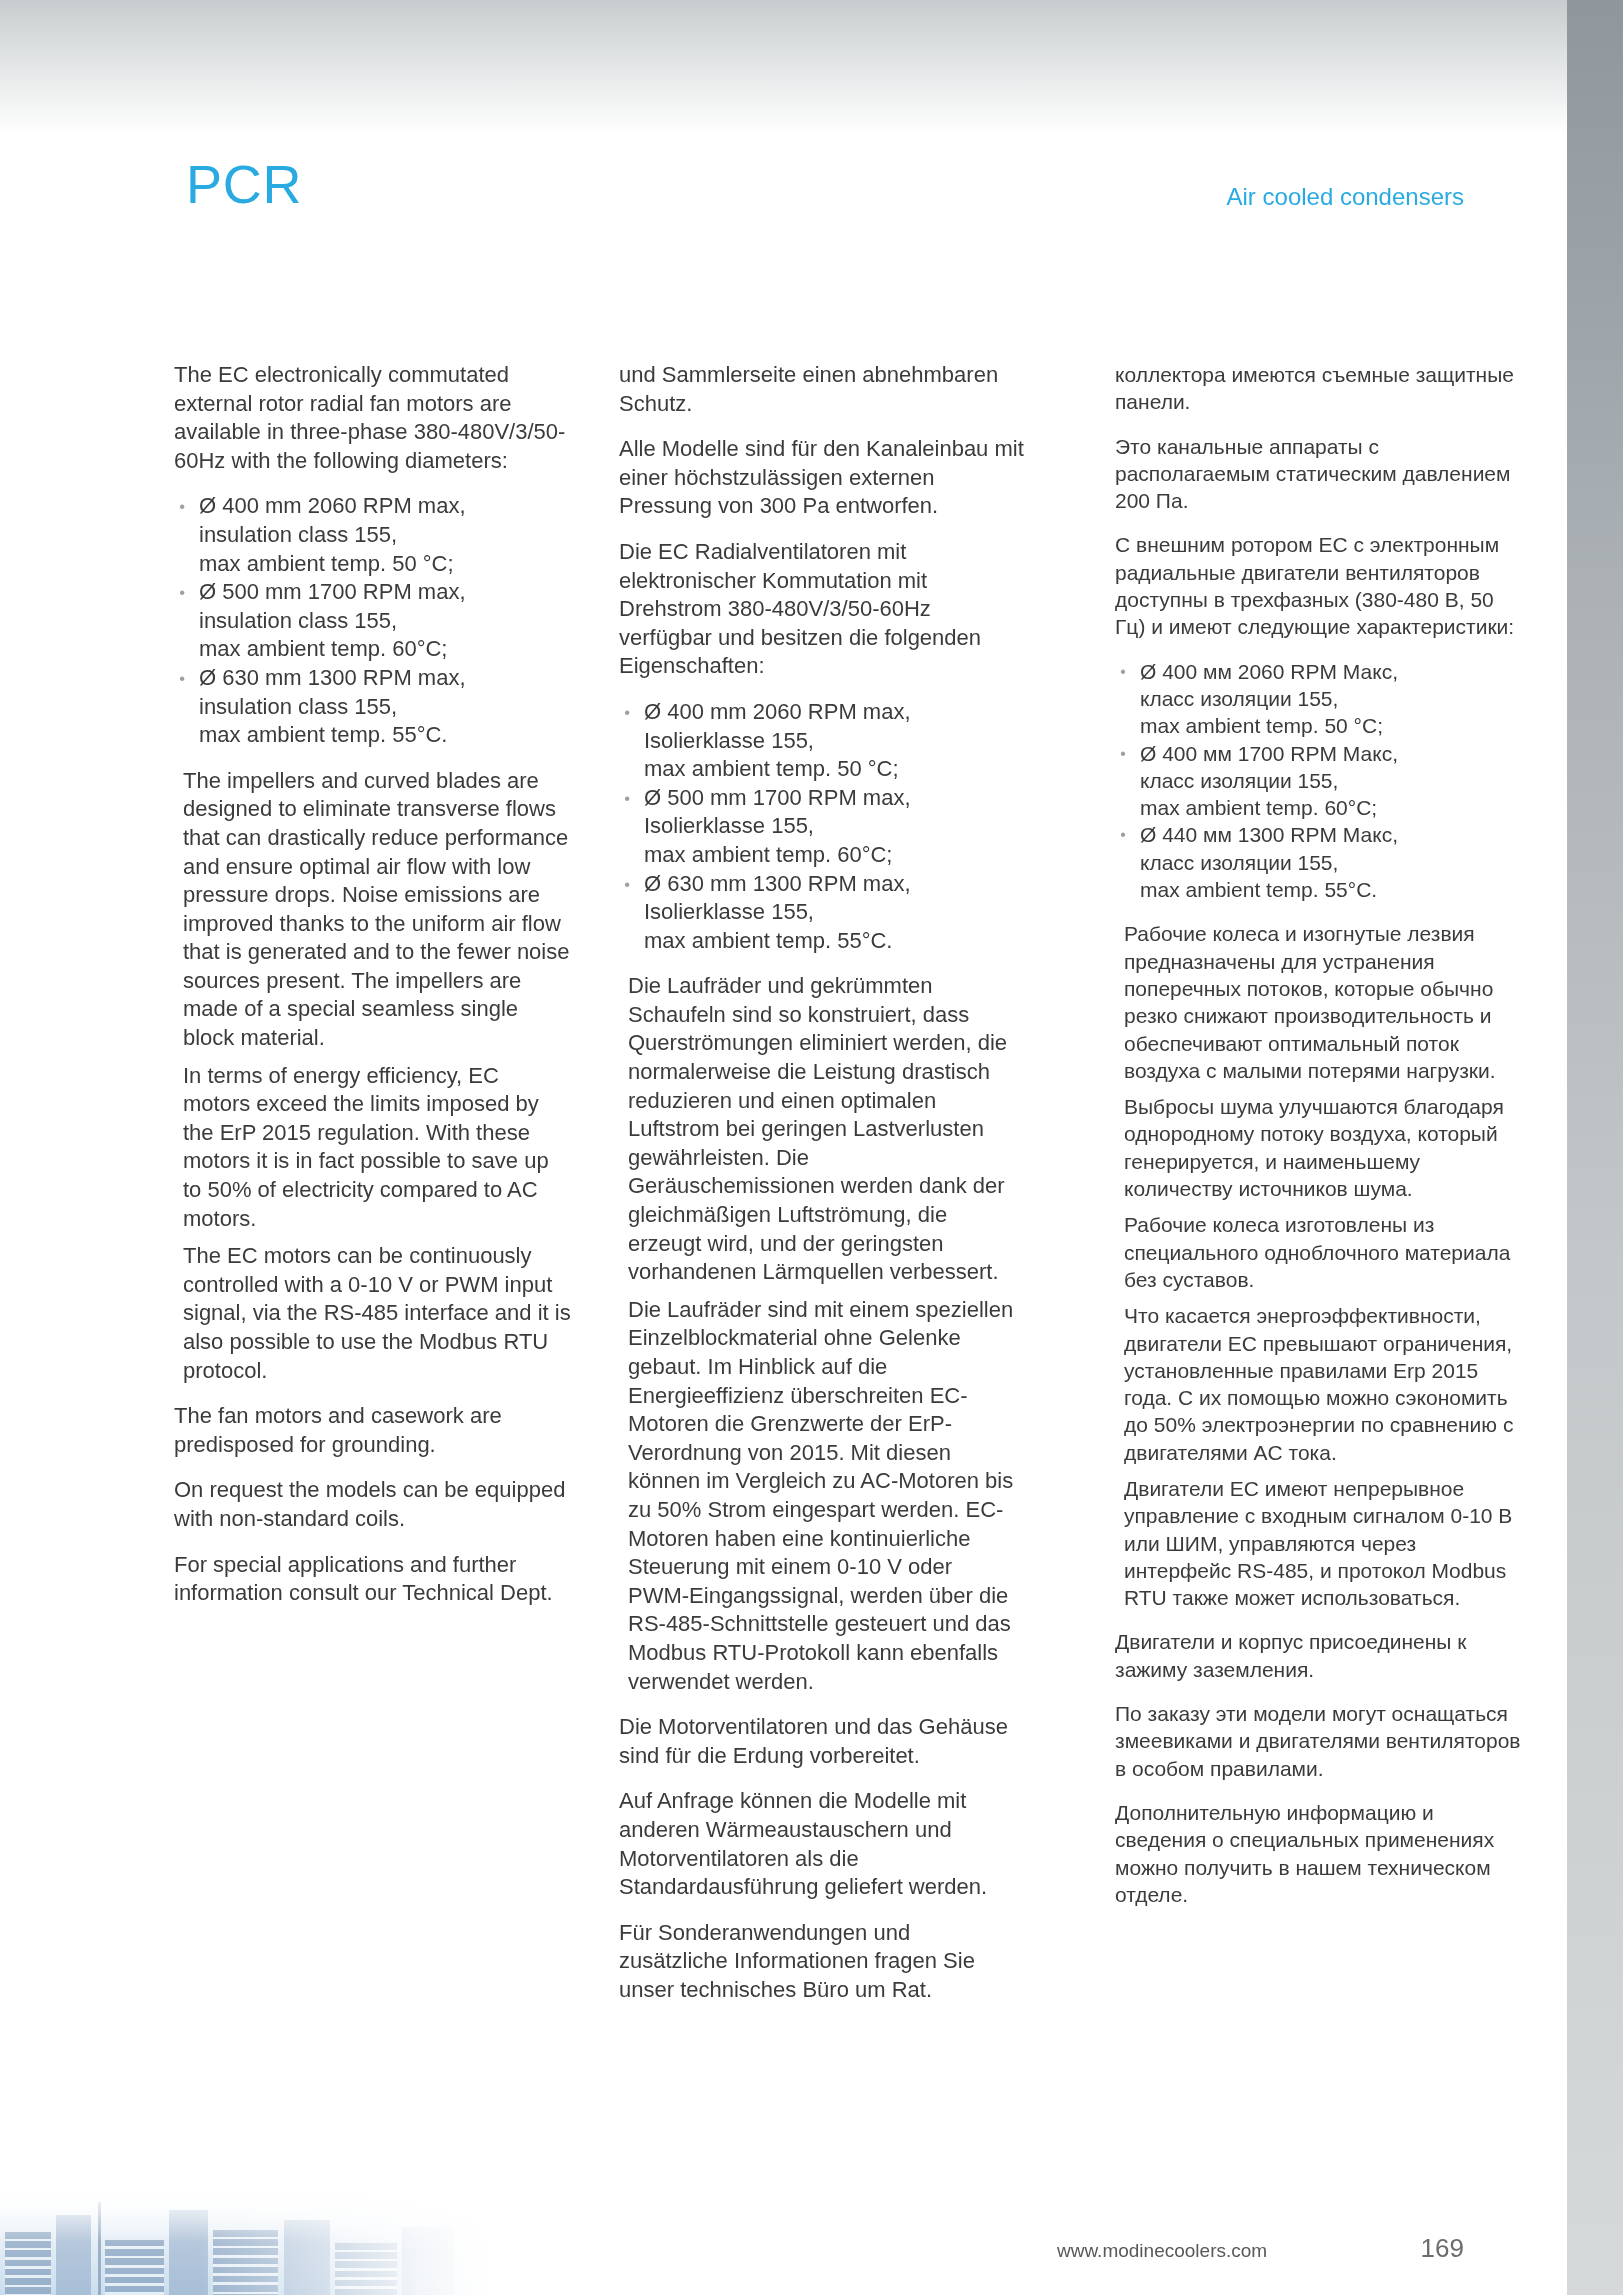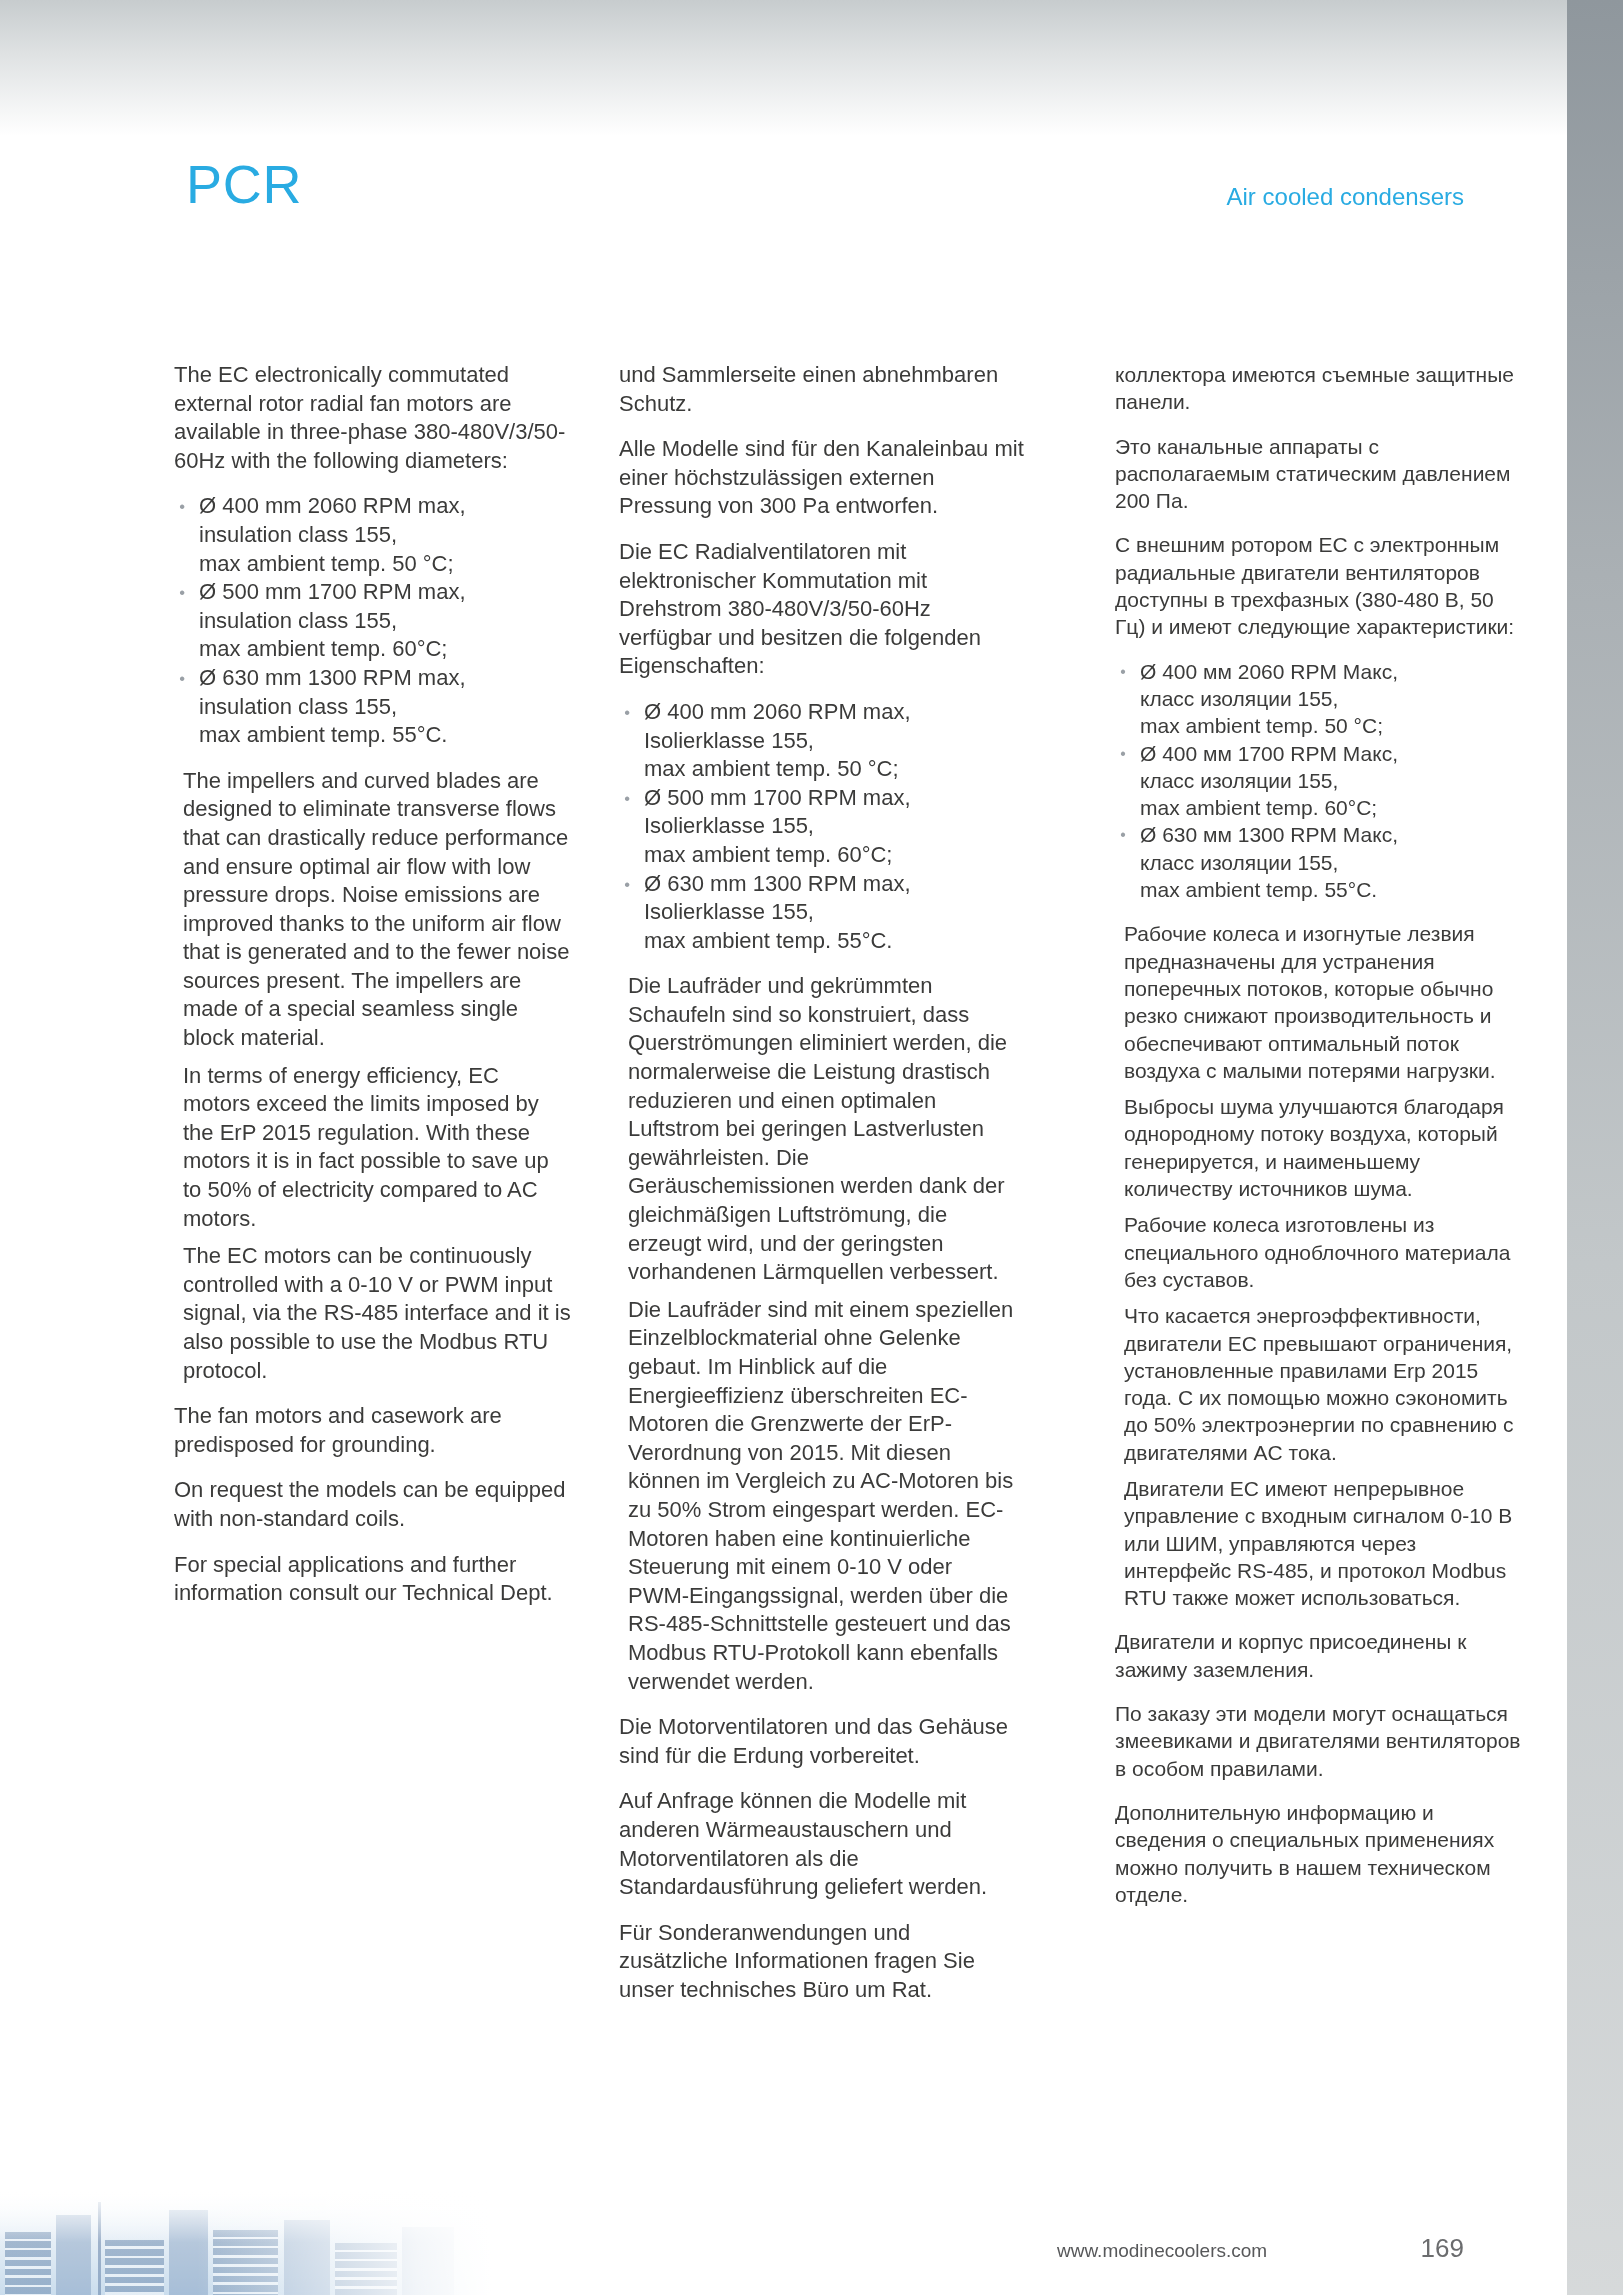--- a/index.html
+++ b/index.html
@@ -150,21 +150,21 @@
         <span class="b">Ø 400 мм</span><span> 2060 RPM Макс,</span>
         <span class="cont">класс изоляции 155,</span>
         <span class="cont">max ambient temp. 50 °C;</span>
       </li>
       <li class="bullet">
         <span class="b">Ø 400 мм</span><span> 1700 RPM Макс,</span>
         <span class="cont">класс изоляции 155,</span>
         <span class="cont">max ambient temp. 60°C;</span>
       </li>
       <li class="bullet">
-        <span class="b">Ø 630 мм</span><span> 1300 RPM Макс,</span>
+        <span class="b">Ø 440 мм</span><span> 1300 RPM Макс,</span>
         <span class="cont">класс изоляции 155,</span>
         <span class="cont">max ambient temp. 55°C.</span>
       </li>
     </ul>
     <div class="seg-block">
       <div class="seg">Рабочие колеса и изогнутые лезвия предназначены для устранения поперечных потоков, которые обычно резко снижают производительность и обеспечивают оптимальный поток воздуха с малыми потерями нагрузки.</div>
       <div class="seg">Выбросы шума улучшаются благодаря однородному потоку воздуха, который генерируется, и наименьшему количеству источников шума.</div>
       <div class="seg">Рабочие колеса изготовлены из специального одноблочного материала без суставов.</div>
       <div class="seg">Что касается энергоэффективности, двигатели EC превышают ограничения, установленные правилами Erp 2015 года. С их помощью можно сэкономить до 50% электроэнергии по сравнению с двигателями AC тока.</div>
       <div class="seg">Двигатели EC имеют непрерывное управление с входным сигналом 0-10 В или ШИМ, управляются через интерфейс RS-485, и протокол Modbus RTU также может использоваться.</div>

